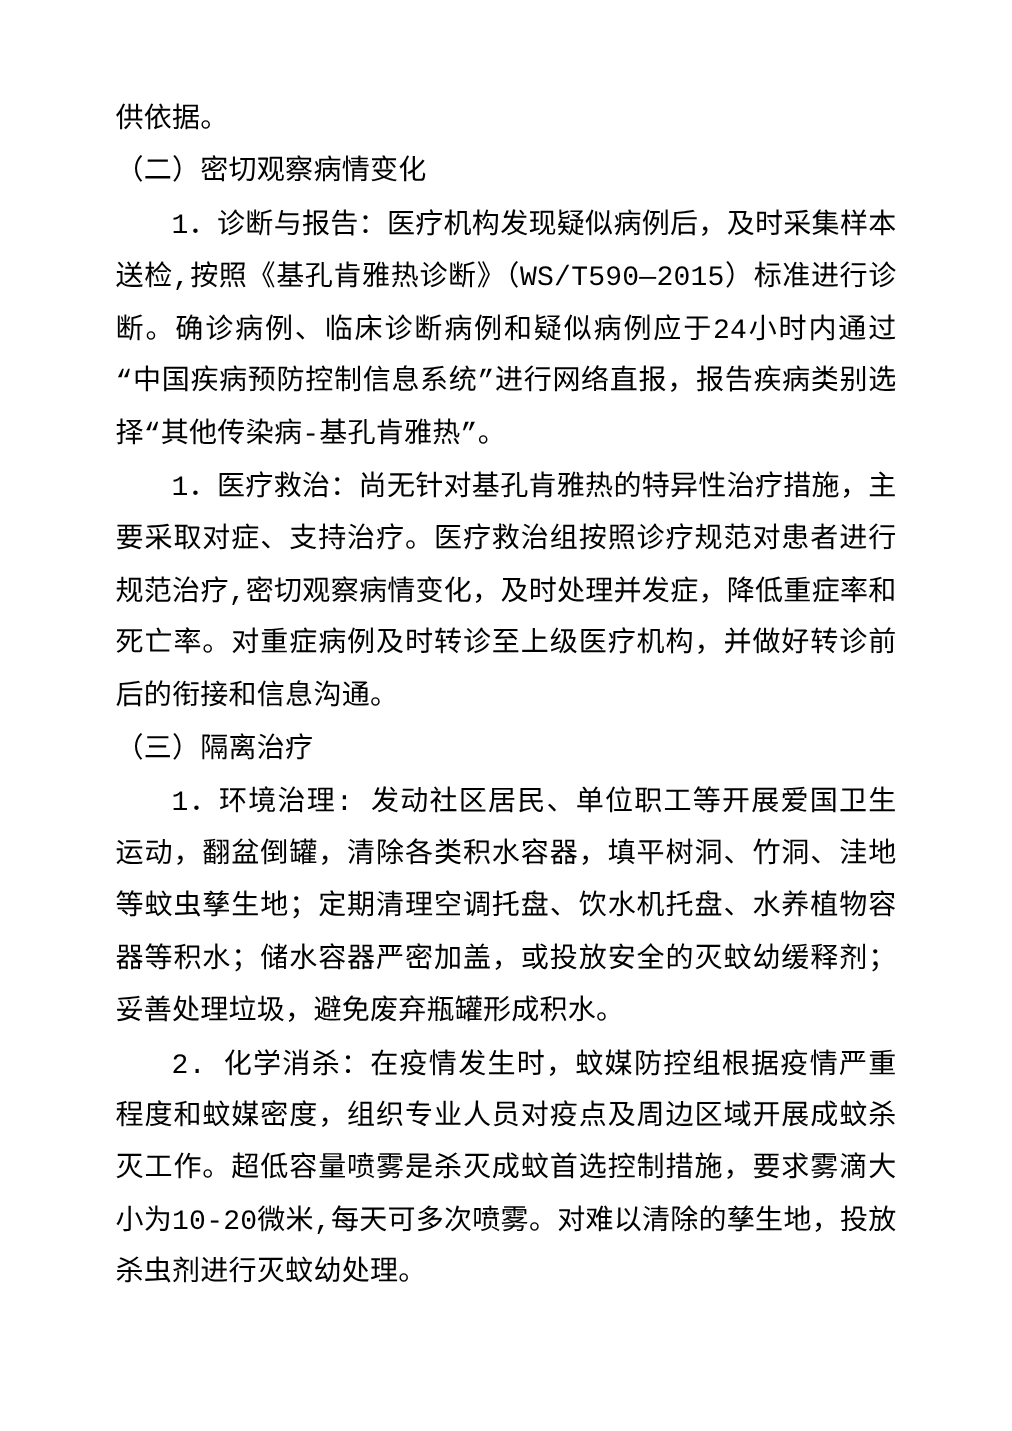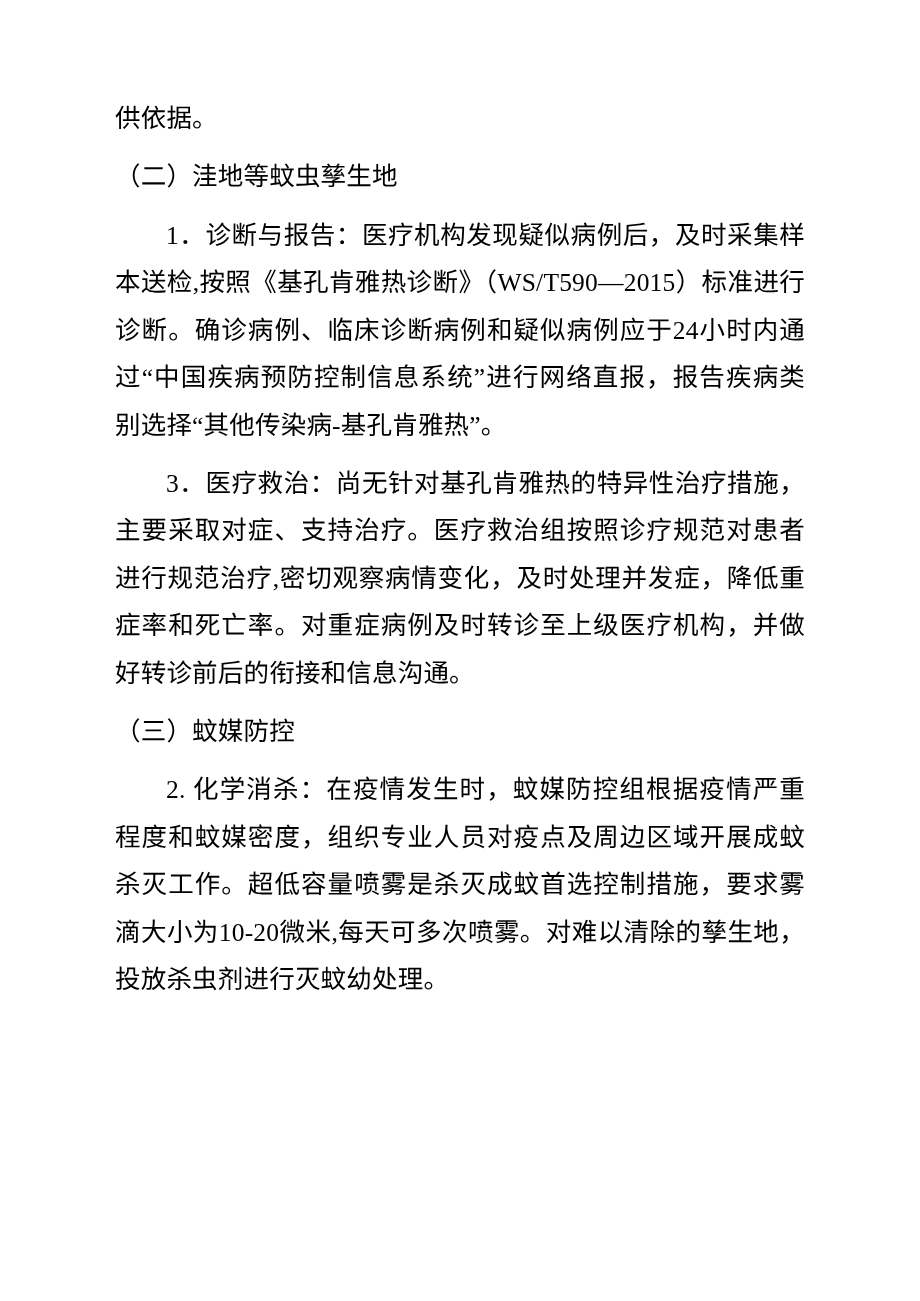--- a/index.html
+++ b/index.html
@@ -23,45 +23,47 @@
     background: #ffffff;
   }
   .doc-body {
     font-size: 25.5px;
     line-height: 1.86;
     text-align: justify;
     text-justify: inter-ideograph;
     letter-spacing: 0.2px;
   }
   p.para {
-    margin: 11px;
+    margin: 1px;
     padding: 0;
     text-indent: 0;
+    font-family: Liberation Mono, monospace;
   }
   p.indent2 {
     text-indent: 2em;
   }
   .heading {
     text-indent: 2em;
   }
 </style>
 </head>
 <body>
 
 <div class="page">
   <div class="doc-body">
 
     <p class="para">供依据。</p>
 
-    <p class="para heading">（二）洼地等蚊虫孳生地</p>
+    <p class="para heading">（二）密切观察病情变化</p>
 
     <p class="para indent2">1．诊断与报告：医疗机构发现疑似病例后，及时采集样本送检,按照《基孔肯雅热诊断》（WS/T590—2015）标准进行诊断。确诊病例、临床诊断病例和疑似病例应于24小时内通过“中国疾病预防控制信息系统”进行网络直报，报告疾病类别选择“其他传染病-基孔肯雅热”。</p>
 
 
-    <p class="para indent2">3．医疗救治：尚无针对基孔肯雅热的特异性治疗措施，主要采取对症、支持治疗。医疗救治组按照诊疗规范对患者进行规范治疗,密切观察病情变化，及时处理并发症，降低重症率和死亡率。对重症病例及时转诊至上级医疗机构，并做好转诊前后的衔接和信息沟通。</p>
+    <p class="para indent2">1．医疗救治：尚无针对基孔肯雅热的特异性治疗措施，主要采取对症、支持治疗。医疗救治组按照诊疗规范对患者进行规范治疗,密切观察病情变化，及时处理并发症，降低重症率和死亡率。对重症病例及时转诊至上级医疗机构，并做好转诊前后的衔接和信息沟通。</p>
 
-    <p class="para heading">（三）蚊媒防控</p>
+    <p class="para heading">（三）隔离治疗</p>
 
+    <p class="para indent2">1．环境治理: 发动社区居民、单位职工等开展爱国卫生运动，翻盆倒罐，清除各类积水容器，填平树洞、竹洞、洼地等蚊虫孳生地；定期清理空调托盘、饮水机托盘、水养植物容器等积水；储水容器严密加盖，或投放安全的灭蚊幼缓释剂；妥善处理垃圾，避免废弃瓶罐形成积水。</p>
 
     <p class="para indent2">2. 化学消杀：在疫情发生时，蚊媒防控组根据疫情严重程度和蚊媒密度，组织专业人员对疫点及周边区域开展成蚊杀灭工作。超低容量喷雾是杀灭成蚊首选控制措施，要求雾滴大小为10-20微米,每天可多次喷雾。对难以清除的孳生地，投放杀虫剂进行灭蚊幼处理。</p>
 
   </div>
 </div>
 
 </body></html>

